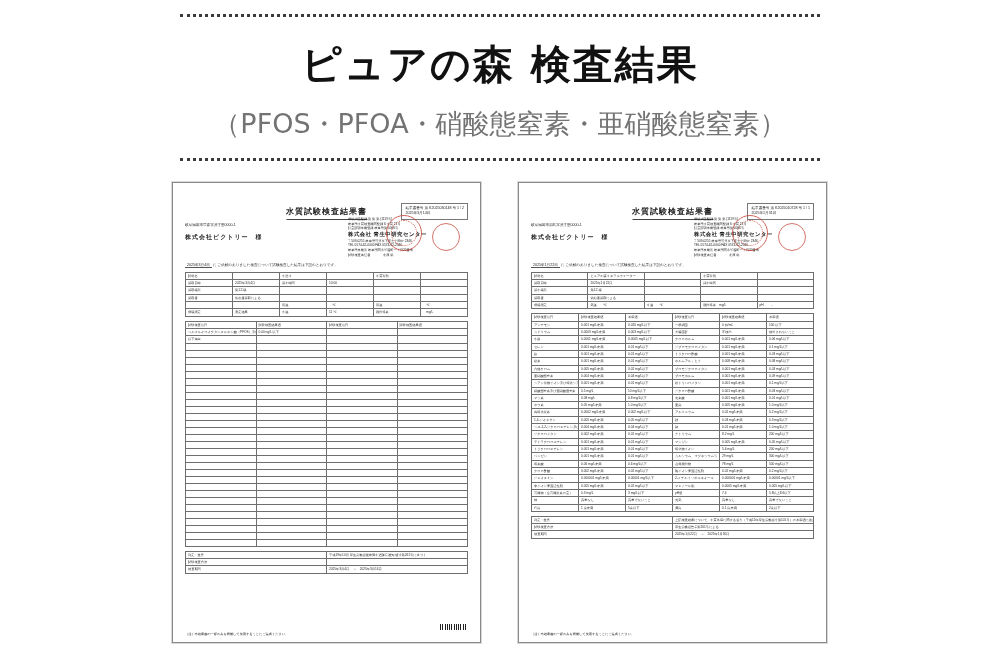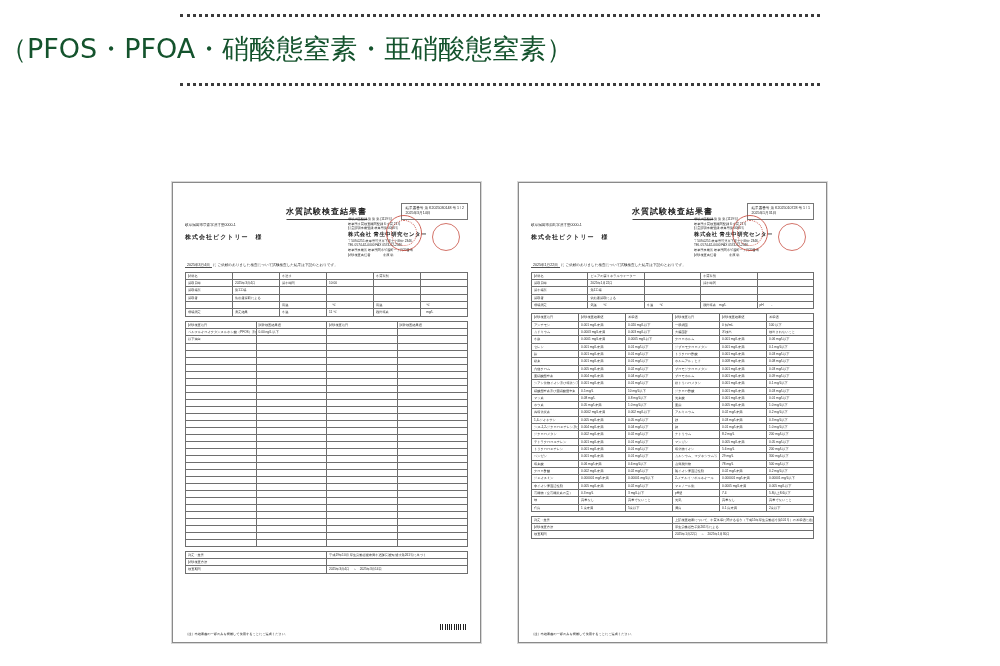--- a/index.html
+++ b/index.html
@@ -17,21 +17,21 @@
     width:640px;
   }
   .dots.top{margin-top:14px;}
   .dots.bottom{margin-top:16px;}
   .title{
     text-align:center;font-size:40px;font-weight:bold;letter-spacing:2px;
     margin-top:20px;color:#111;
     font-family:"DejaVu Sans","Liberation Sans",sans-serif;
   }
   .subtitle{
-    text-align:left;font-size:27px;margin-top:14px;color:#14532d;
+    text-align:center;font-size:27px;margin-top:14px;color:#737373;
     font-family:"DejaVu Sans","Liberation Sans",sans-serif;
   }
 
   
   .docs{position:absolute;left:0;top:176px;width:887px;height:490px;}
   .doc{
     position:absolute;background:#fff;border:1px solid #8a8a8a;
     box-shadow:0 0 0 1px #d8d8d8;
     overflow:hidden;
   }
@@ -86,20 +86,21 @@
     background:repeating-linear-gradient(90deg,#222 0 .8px,#fff .8px 1.8px);
   }
 </style>
 </head>
 <body>
 
 <div class="page">
 
   <div class="hdr">
     <div class="dots top"></div>
+    <div class="title">ピュアの森 検査結果</div>
     <div class="subtitle">（PFOS・PFOA・硝酸態窒素・亜硝酸態窒素）</div>
     <div class="dots bottom"></div>
   </div>
 
   <div class="docs">
 
     <div class="doc" id="doc-left">
       <div class="sheet">
         <div class="doc-head">
           <div class="doc-title">水質試験検査結果書</div>

